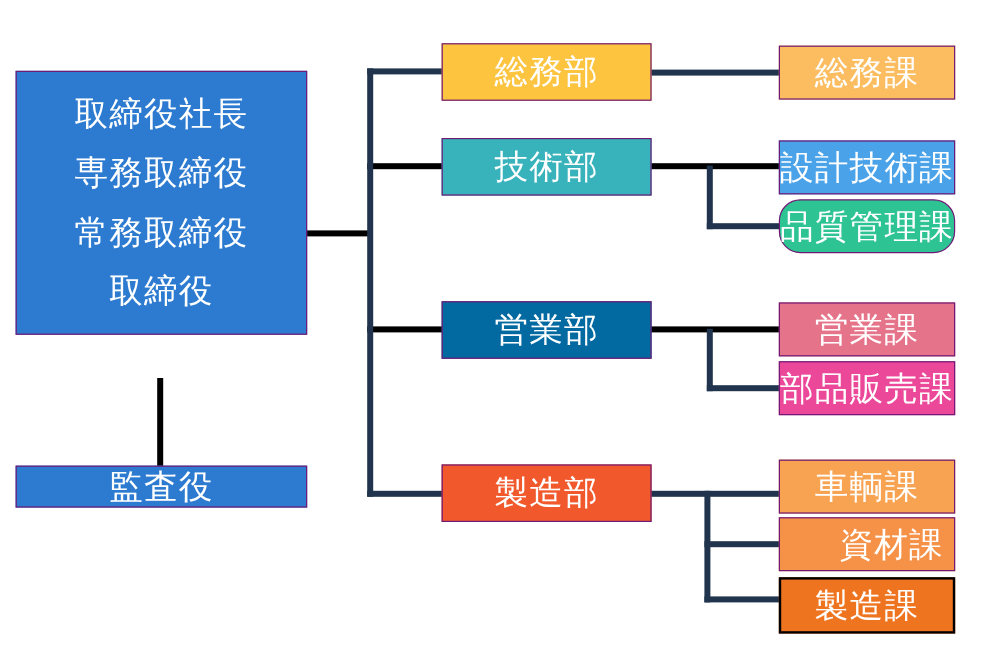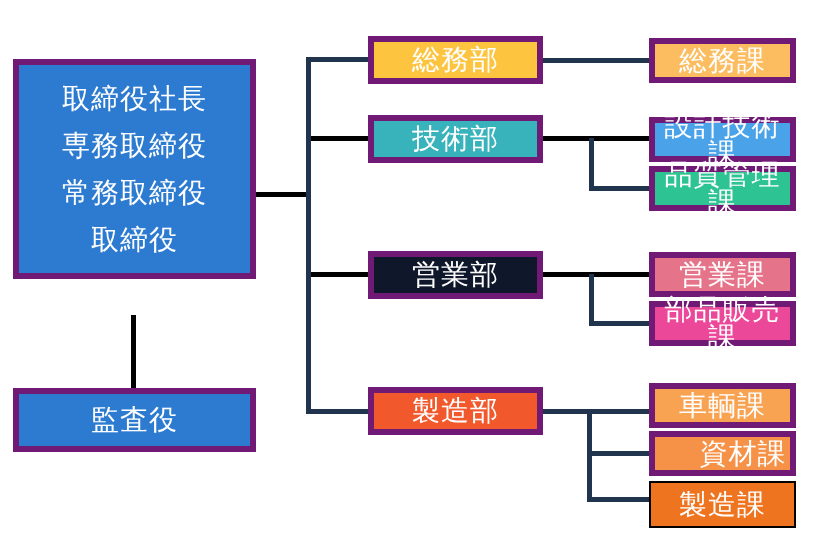--- a/index.html
+++ b/index.html
@@ -10,44 +10,44 @@
     height: 540px;
     background: #ffffff;
     overflow: hidden;
   }
   .node {
     position: absolute;
     display: flex;
     align-items: center;
     justify-content: center;
     color: #ffffff;
-    border: 6px solid #701a75;
+    border: 1px solid #701a75;
     box-sizing: border-box;
     font-size: 28px;
     letter-spacing: 1px;
     z-index: 2;
     text-align: center;
     line-height: 1;
   }
   .exec-box {
     left: 13px; top: 59px; width: 243px; height: 220px;
     flex-direction: column;
     justify-content: space-around;
     padding: 10px 0;
   }
-  .audit-box { left: 13px; top: 388px; width: 243px; height: 64px; }
+  .audit-box { left: 13px; top: 388px; width: 243px; height: 35px; }
   .dept { left: 368px; width: 175px; height: 48px; }
   .dept-soumu { top: 36px; }
   .dept-tech  { top: 115px; }
   .dept-sales { top: 251px; }
   .dept-mfg   { top: 387px; }
   .sec { left: 649px; width: 147px; height: 45px; }
   .sec-soumuka  { top: 38px; }
   .sec-design   { top: 117px; }
-  .sec-quality  { top: 166px; }
+  .sec-quality  { top: 166px; border-radius: 18px; }
   .sec-sales    { top: 252px; }
   .sec-parts    { top: 301px; }
   .sec-vehicle  { top: 383px; }
   .sec-material { top: 431px; padding-left: 41px; }
   .sec-mfg      { top: 481px; height: 47px; border: 2px solid #000000; }
   .line { position: absolute; z-index: 1; }
 </style>
 </head>
 <body>
 
@@ -83,21 +83,21 @@
   <div class="node audit-box" style="background-color: rgb(45, 123, 208);">
     <span>監査役</span>
   </div>
 
   <div class="node dept dept-soumu" style="background-color: rgb(253, 196, 64);">
     <span>総務部</span>
   </div>
   <div class="node dept dept-tech" style="background-color: rgb(56, 178, 187);">
     <span>技術部</span>
   </div>
-  <div class="node dept dept-sales" style="background-color: #0f172a;">
+  <div class="node dept dept-sales" style="background-color: #0369a1;">
     <span>営業部</span>
   </div>
   <div class="node dept dept-mfg" style="background-color: rgb(241, 88, 44);">
     <span>製造部</span>
   </div>
 
   <div class="node sec sec-soumuka" style="background-color: rgb(251, 189, 96);">
     <span>総務課</span>
   </div>
   <div class="node sec sec-design" style="background-color: rgb(74, 162, 233);">

